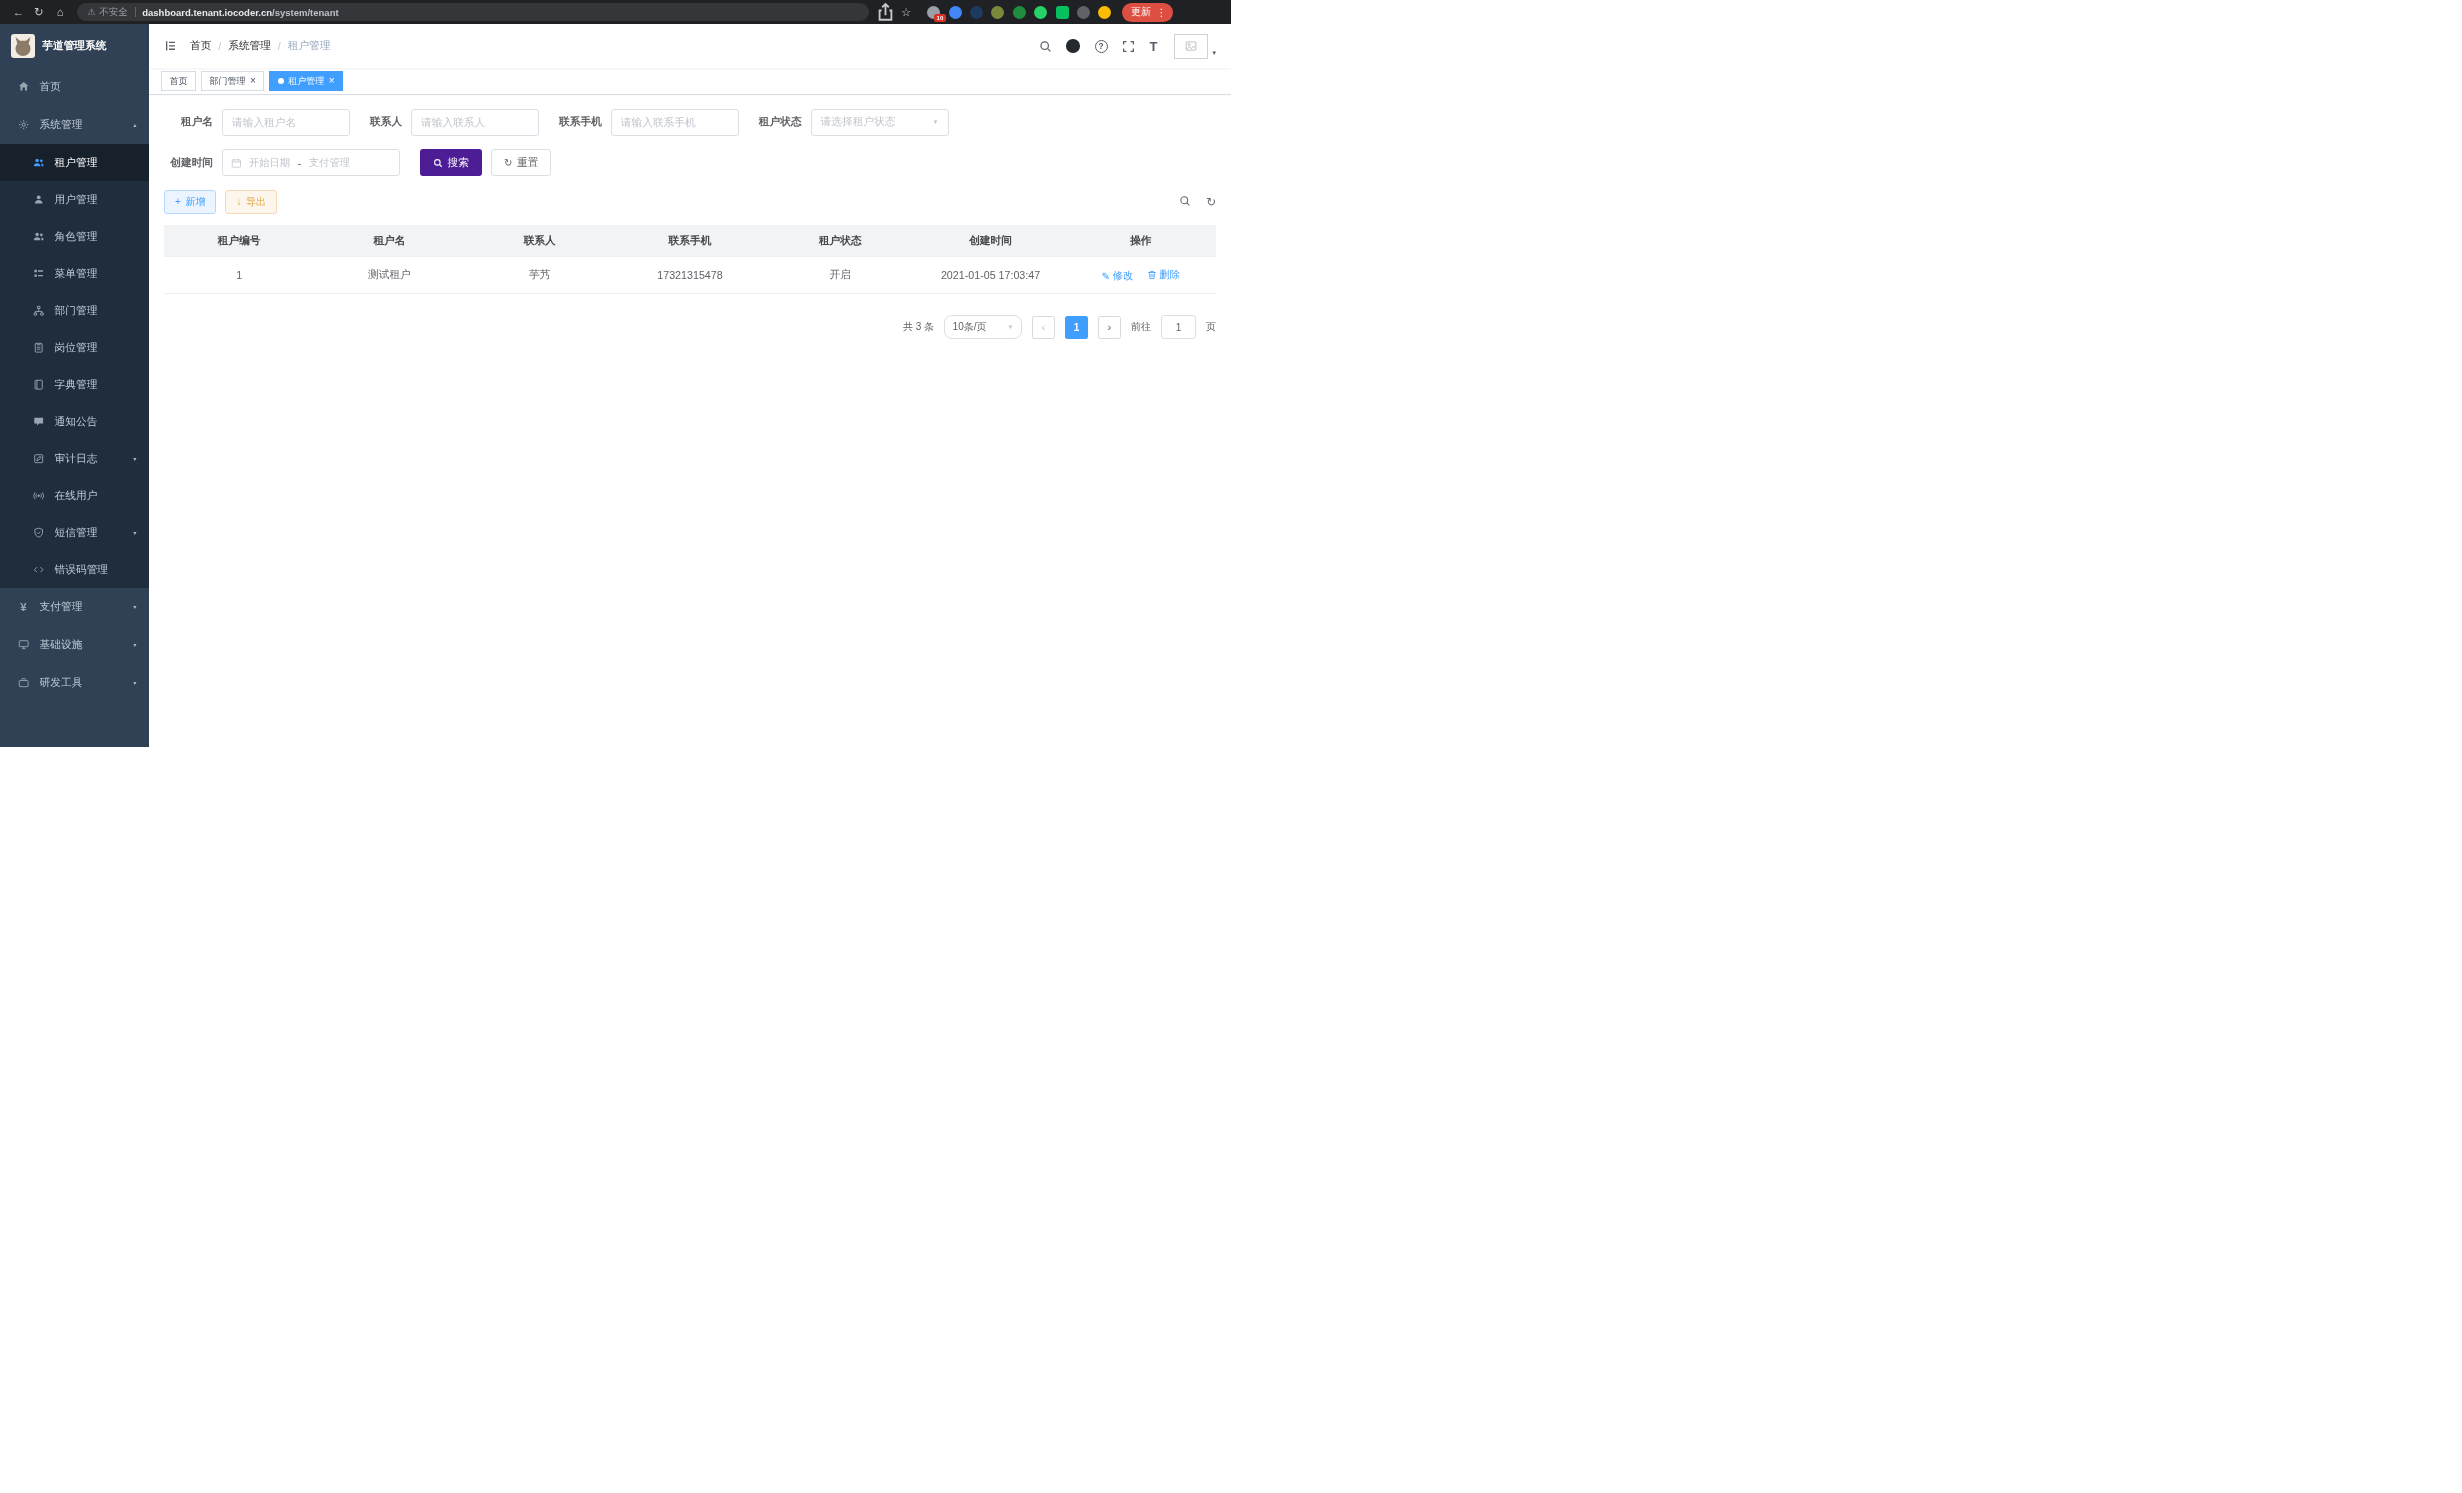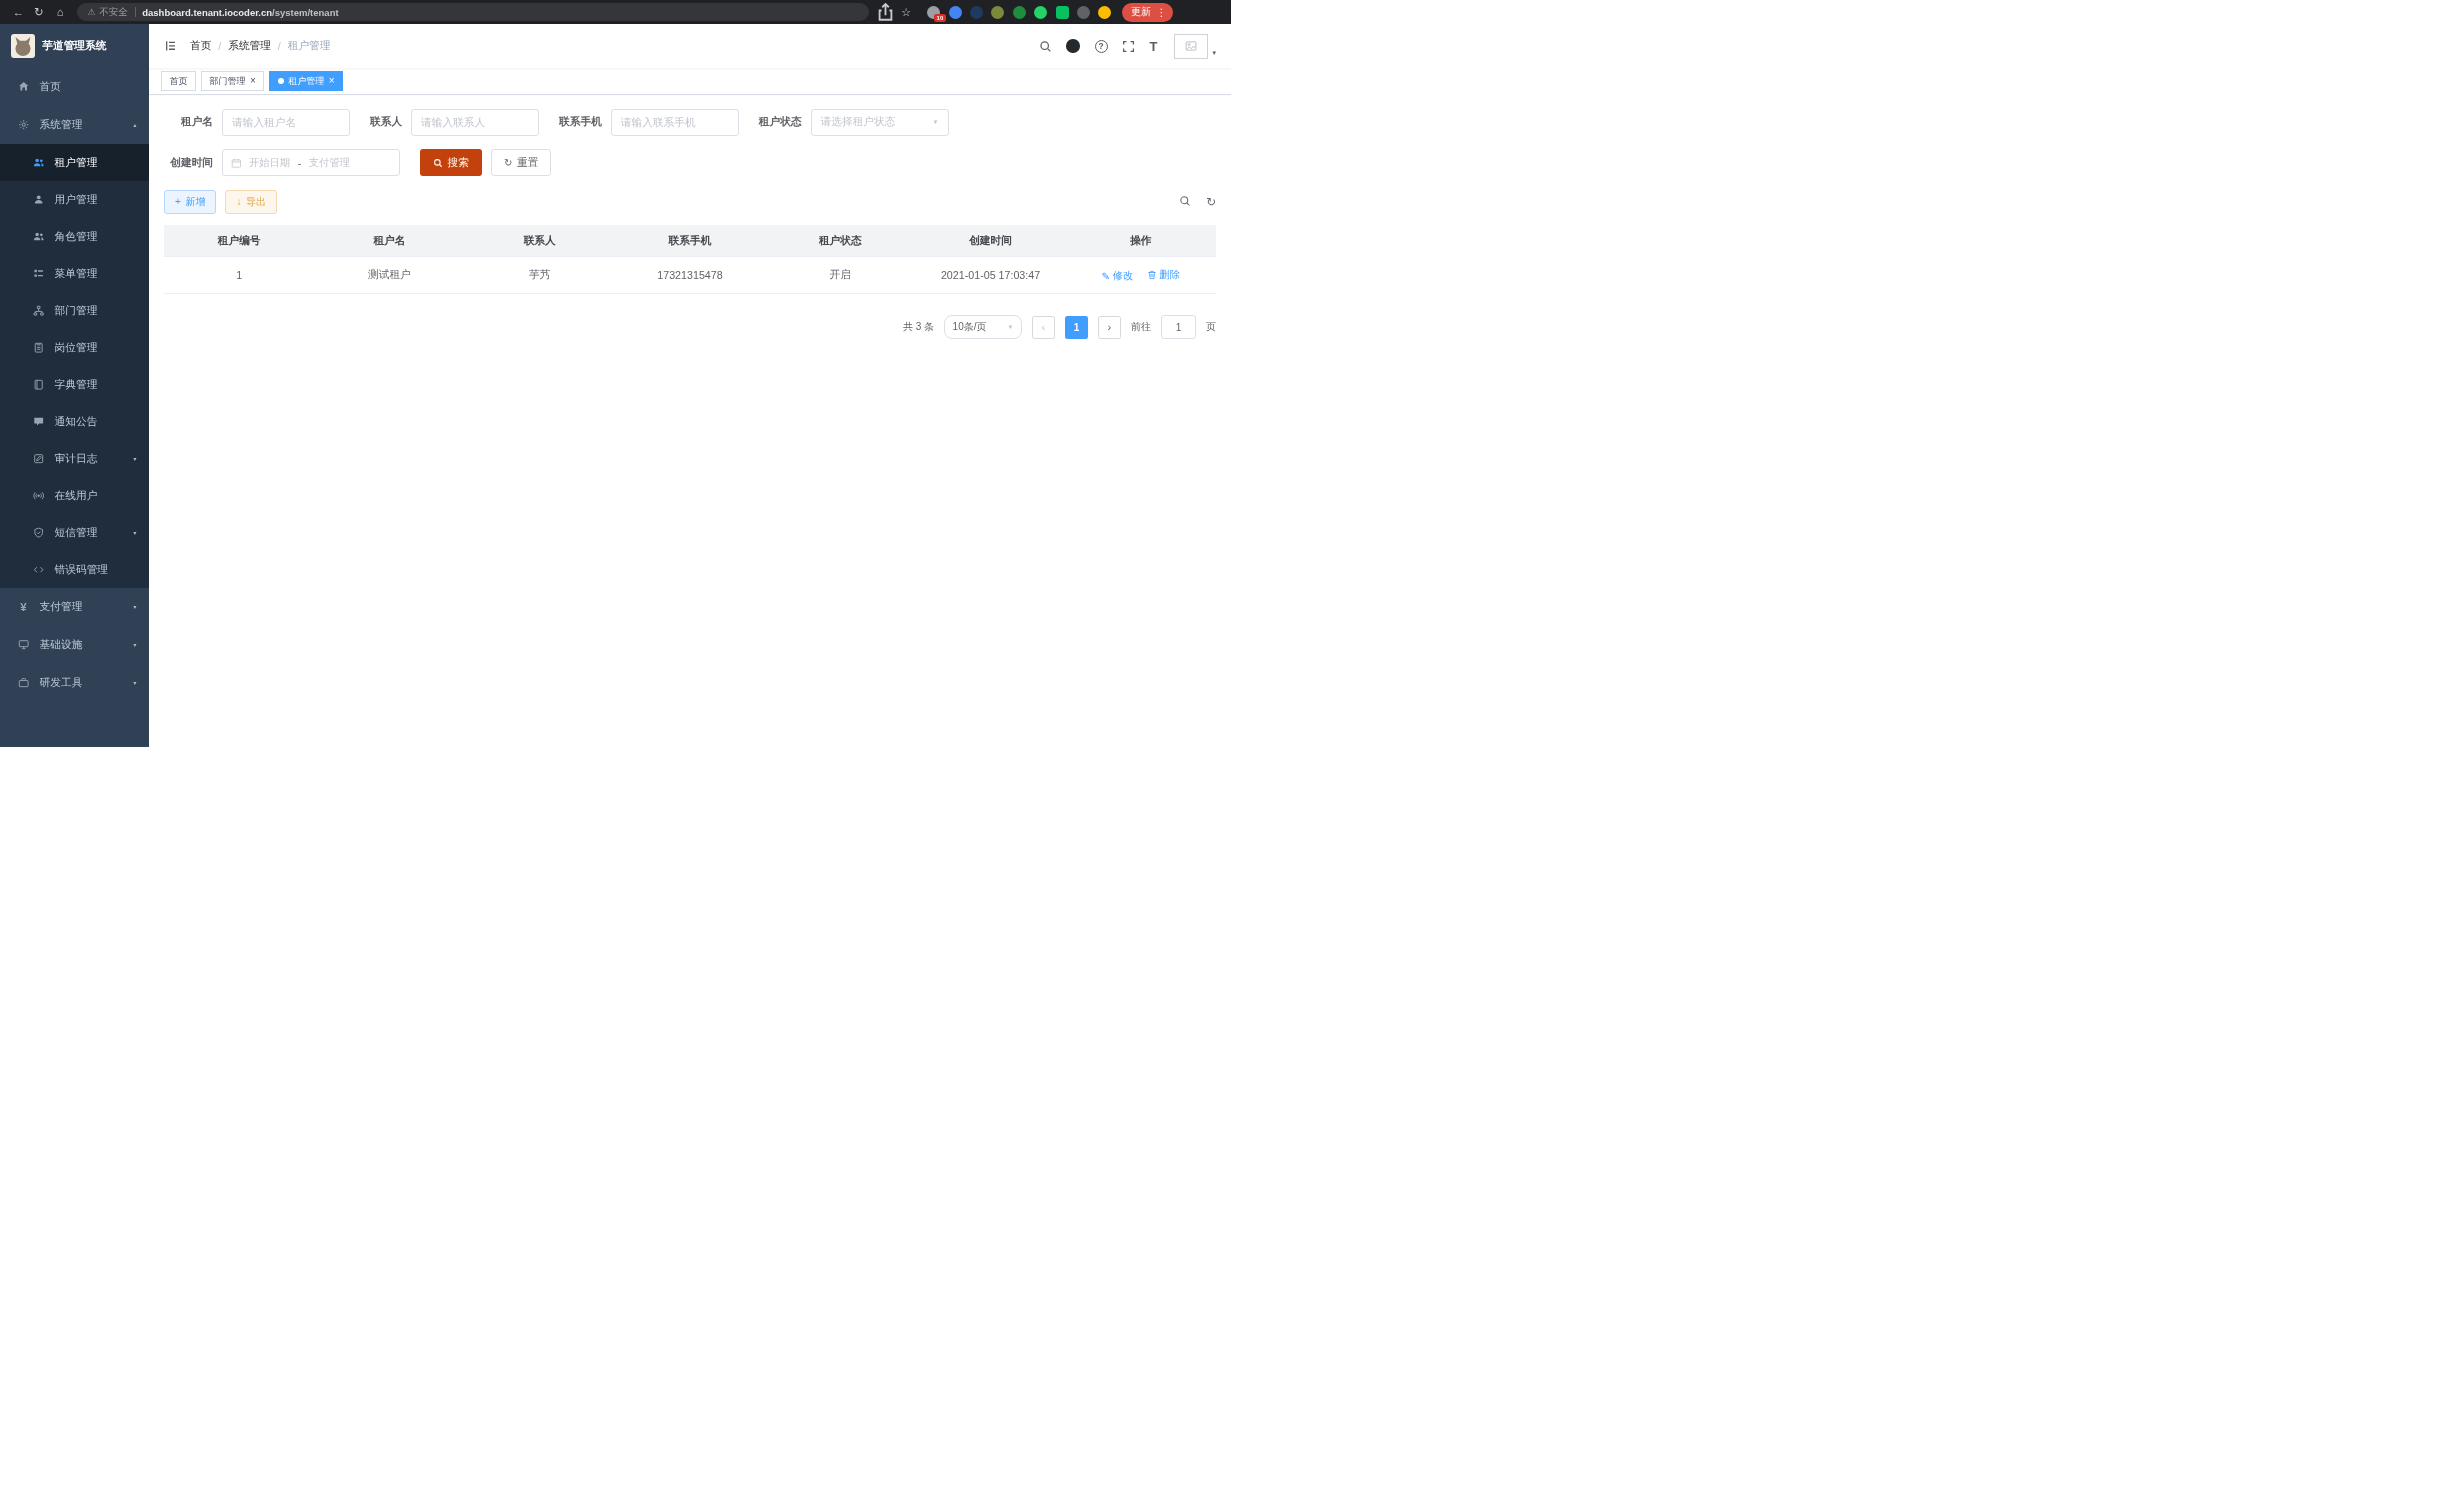--- a/index.html
+++ b/index.html
@@ -81,21 +81,21 @@
   .w-input{width:128px}
   .el-select{width:138px;height:27px;border:0.8px solid #dcdfe6;border-radius:3px;display:flex;align-items:center;justify-content:space-between;padding:0 9px;background:#fff;cursor:pointer}
   .sel-ph{color:#c0c4cc}
   .sel-caret{color:#c0c4cc;font-size:6px}
   .date-range{width:178px;height:27px;border:0.8px solid #dcdfe6;border-radius:3px;display:flex;align-items:center;gap:7.6px;padding:0 7.6px;background:#fff;cursor:pointer}
   .date-range svg{width:10.7px;height:10.7px;color:#c0c4cc;flex-shrink:0}
   .date-ph{color:#c0c4cc;font-size:10.3px}
   .date-sep{color:#606266}
   .btn{height:27px;border-radius:3px;display:inline-flex;align-items:center;justify-content:center;padding:0 12px;font-size:10.7px;gap:4.6px;border:0.8px solid transparent;cursor:pointer;background:#fff}
   .btn svg{width:10px;height:10px}
-  .btn-primary{background:#c2410c;color:#fff}
+  .btn-primary{background:#4c1d95;color:#fff}
   .btn-default{border-color:#dcdfe6;color:#606266}
   .btn-ico{font-size:10px;line-height:1}
   .ml12{margin-left:9px}
   .btn-sm{height:24px;padding:0 10px;font-size:10px}
   .btn-plain-primary{background:#ecf5ff;border-color:#b3d8ff;color:#409eff}
   .btn-plain-warning{background:#fdf6ec;border-color:#f5dab1;color:#e6a23c}
 
   .toolbar{display:flex;align-items:center;margin:3px 0 10.7px}
   .toolbar .gap{width:9px}
   .tool-right{margin-left:auto;display:flex;align-items:center;gap:15px;color:#646a73}

